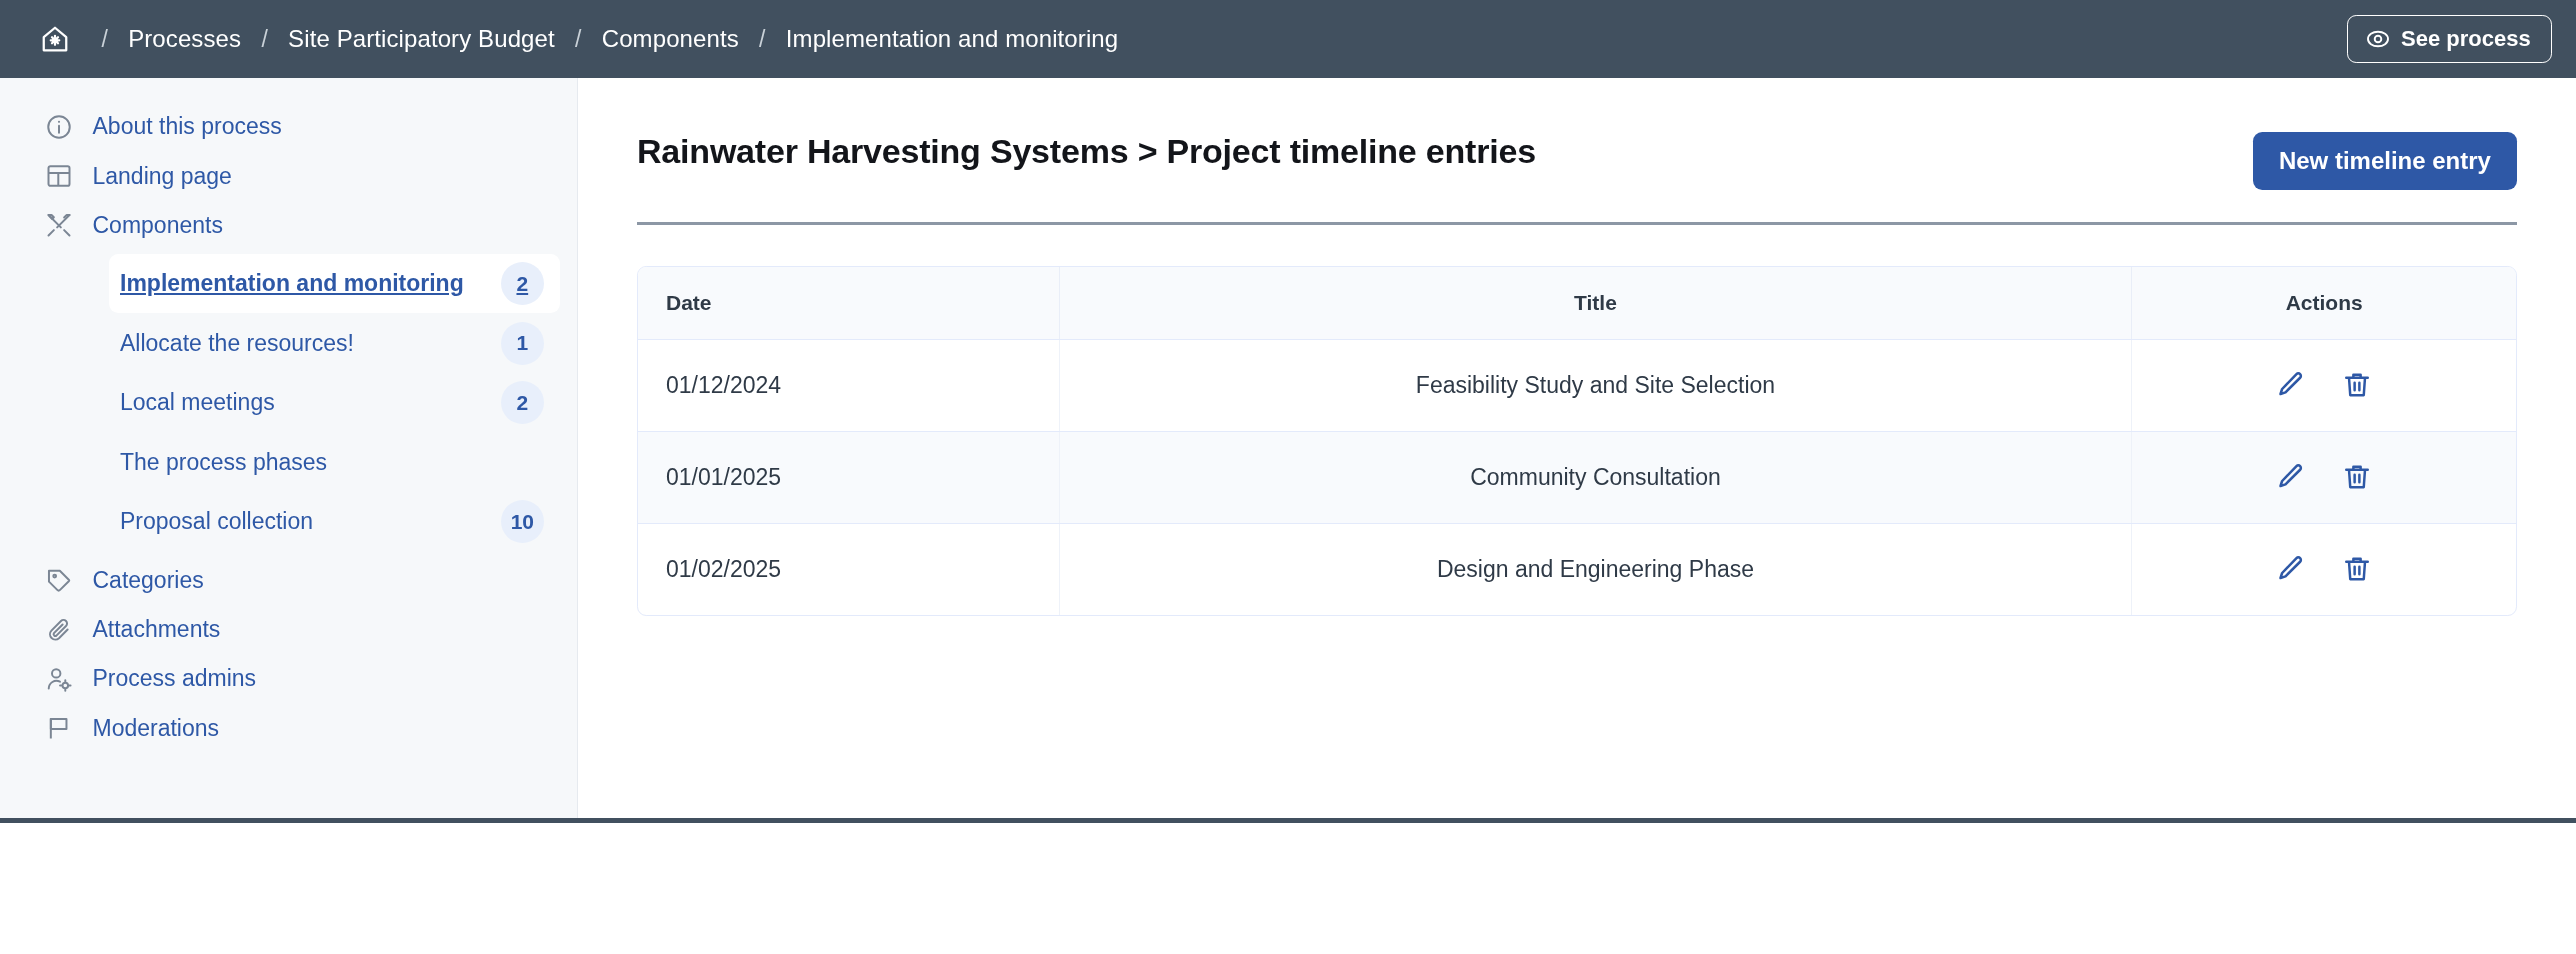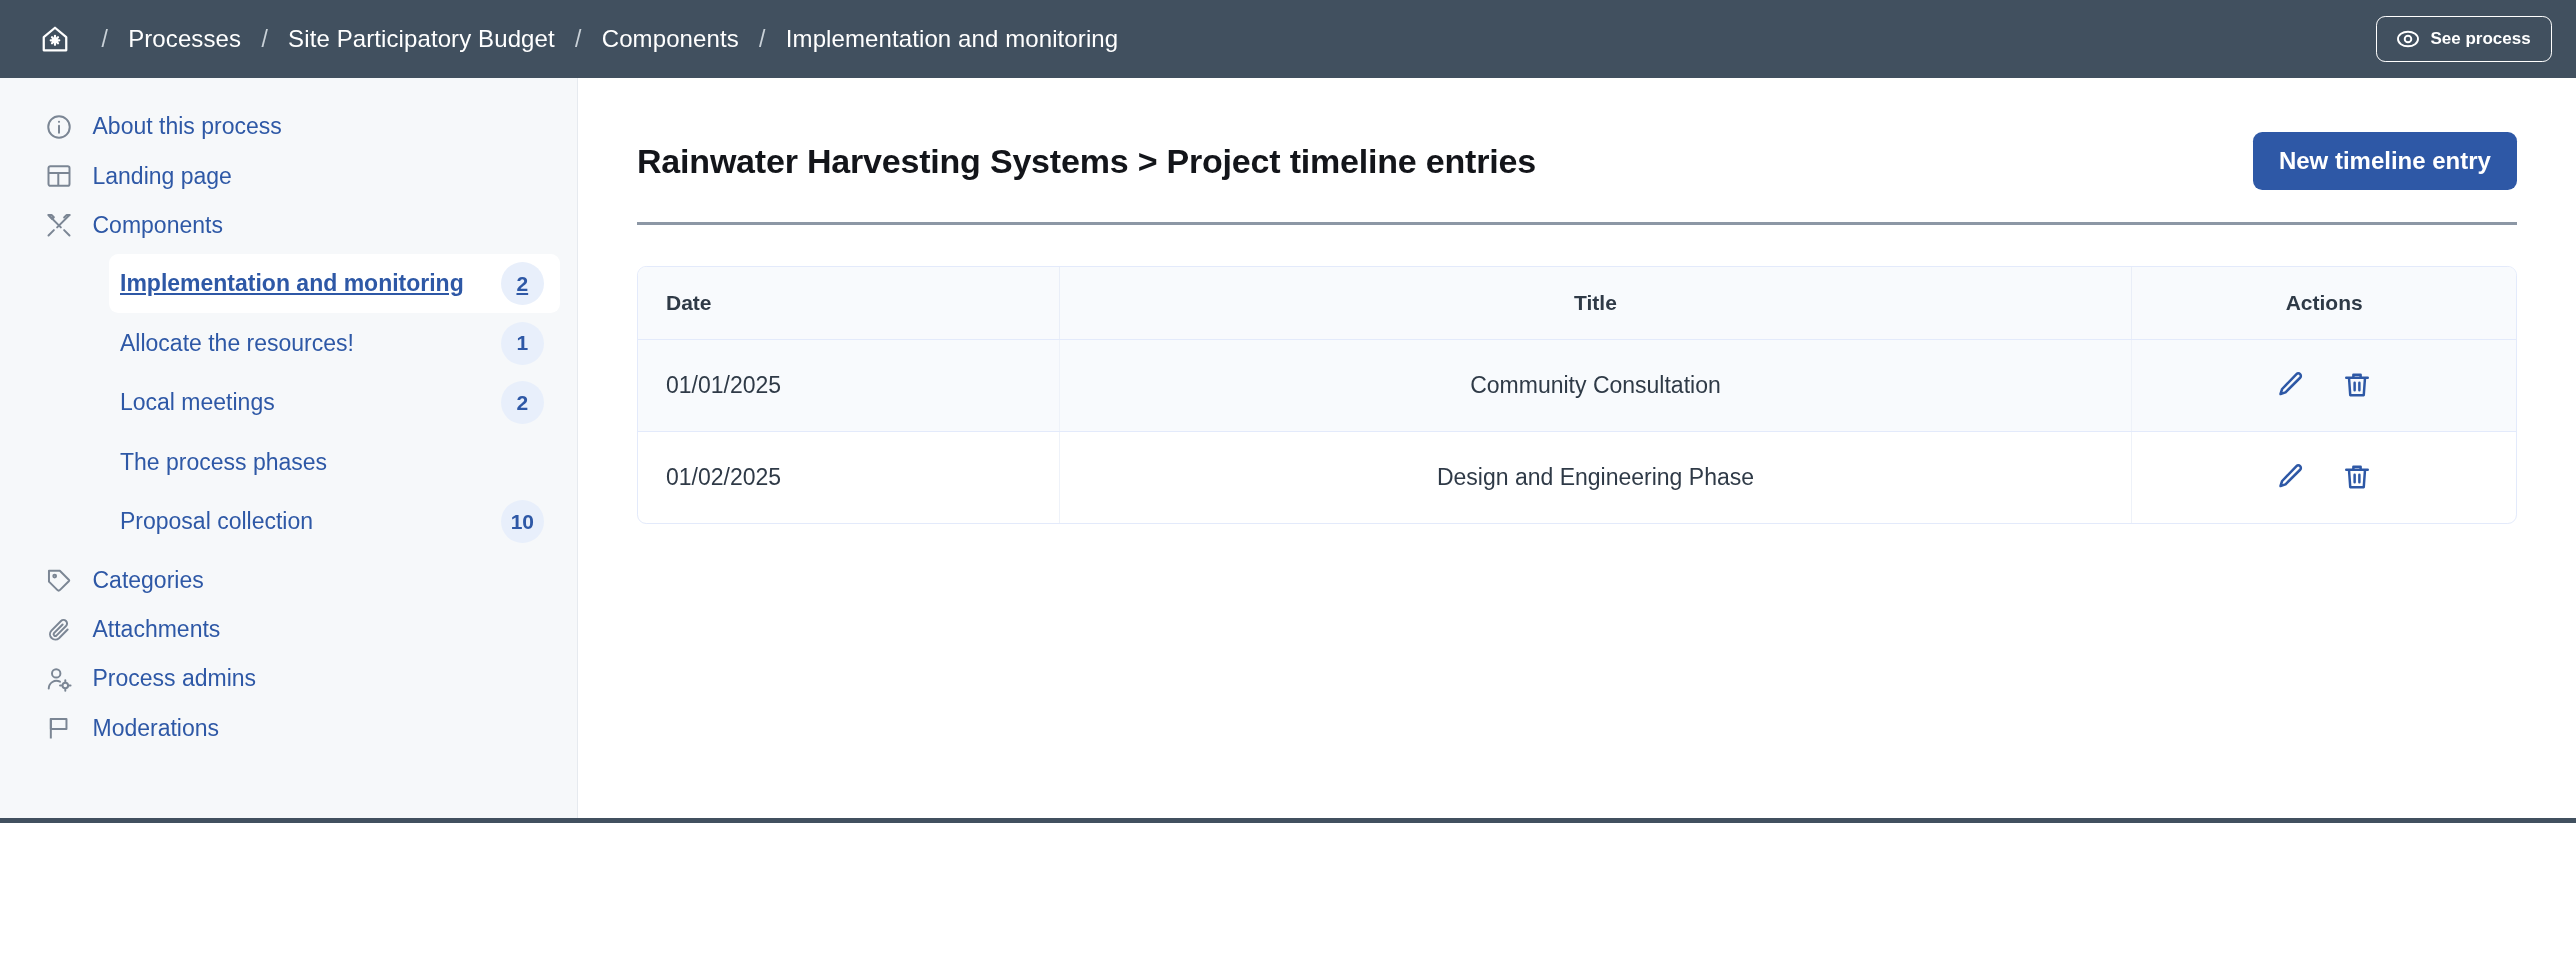--- a/index.html
+++ b/index.html
@@ -50,21 +50,21 @@
     letter-spacing: 0.1px;
   }
   .see-process-btn {
     display: inline-flex;
     align-items: center;
     gap: 11px;
     border: 1.8px solid #ffffff;
     border-radius: 9.2px;
     padding: 10.2px 20.3px 10.2px 18.5px;
     color: #ffffff;
-    font-size: 17px;
+    font-size: 22px;
     font-weight: bold;
     background: transparent;
     cursor: pointer;
     white-space: nowrap;
     font-family: "Liberation Sans", sans-serif;
   }
 
   
   .shell {
     display: flex;
@@ -151,21 +151,20 @@
 
   
   .main {
     flex: 1 1 auto;
     background: #ffffff;
     padding: 54px 59px 0 59px;
     min-width: 0;
   }
   .main-head {
     display: flex;
-    align-items: center;
     justify-content: space-between;
     gap: 28px;
   }
   .page-title {
     font-size: 34px;
     font-weight: bold;
     color: #13151a;
     letter-spacing: -0.2px;
     white-space: nowrap;
   }
@@ -395,20 +394,43 @@
     <div class="table-wrap">
       <table class="entries">
         <thead>
           <tr>
             <th class="col-date">Date</th>
             <th class="col-title">Title</th>
             <th class="col-act">Actions</th>
           </tr>
         </thead>
         <tbody>
+          <tr>
+            <td class="col-date">01/12/2024</td>
+            <td class="col-title">Feasibility Study and Site Selection</td>
+            <td class="col-act">
+              <div class="actions-cell">
+                <button class="act-btn">
+                  <span style="display:inline-flex;">
+                    <svg width="30" height="30" viewBox="0 0 24 24" fill="none" stroke="currentColor" stroke-width="2" stroke-linecap="round" stroke-linejoin="round">
+                      <path d="M16.4 3.3a2 2 0 0 1 2.9 2.9L7.6 17.9 3.6 19.2l1.3-4z"></path>
+                    </svg>
+                  </span>
+                </button>
+                <button class="act-btn">
+                  <span style="display:inline-flex;">
+                    <svg width="30" height="30" viewBox="0 0 24 24" fill="none" stroke="currentColor" stroke-width="2" stroke-linecap="round" stroke-linejoin="round">
+                      <path d="M3.4 6.2h17.2M9.1 6.2V3.8h5.8v2.4M5.6 6.2l1 14h10.8l1-14"></path>
+                      <path d="M10.1 10.2v6M13.9 10.2v6"></path>
+                    </svg>
+                  </span>
+                </button>
+              </div>
+            </td>
+          </tr>
           <tr class="alt">
             <td class="col-date">01/01/2025</td>
             <td class="col-title">Community Consultation</td>
             <td class="col-act">
               <div class="actions-cell">
                 <button class="act-btn">
                   <span style="display:inline-flex;">
                     <svg width="30" height="30" viewBox="0 0 24 24" fill="none" stroke="currentColor" stroke-width="2" stroke-linecap="round" stroke-linejoin="round">
                       <path d="M16.4 3.3a2 2 0 0 1 2.9 2.9L7.6 17.9 3.6 19.2l1.3-4z"></path>
                     </svg>

